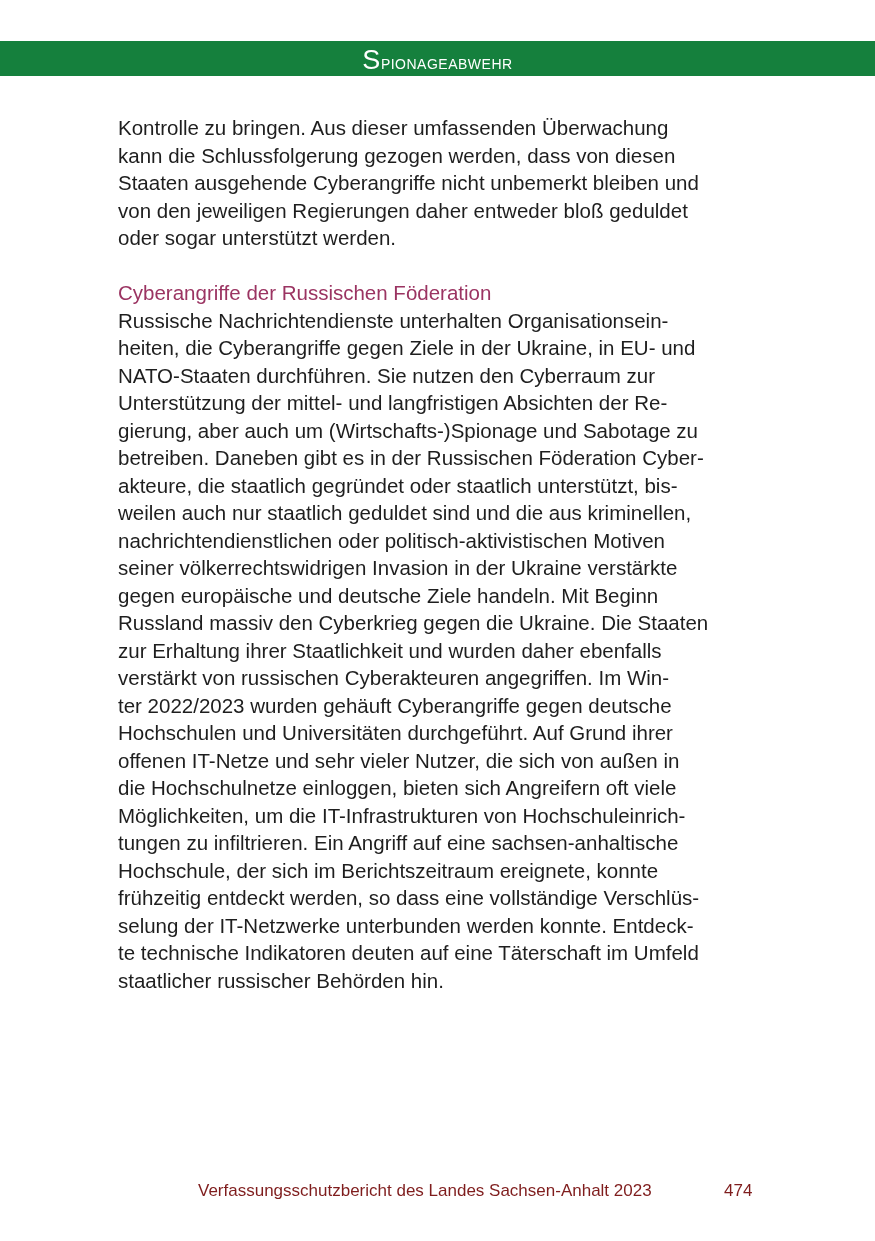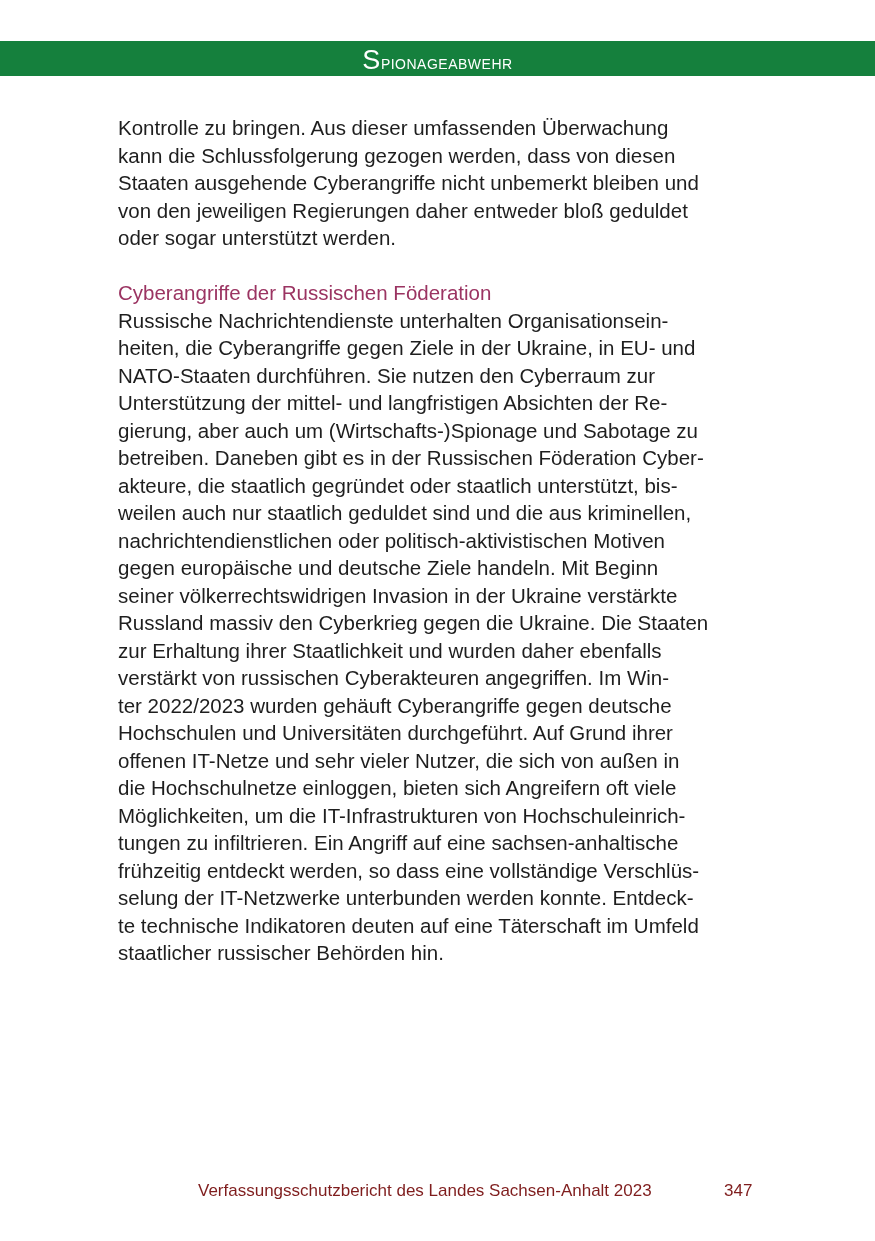--- a/index.html
+++ b/index.html
@@ -37,32 +37,33 @@
   <div>
     <span class="line">Russische Nachrichtendienste unterhalten Organisationsein-</span>
     <span class="line">heiten, die Cyberangriffe gegen Ziele in der Ukraine, in EU- und</span>
     <span class="line">NATO-Staaten durchführen. Sie nutzen den Cyberraum zur</span>
     <span class="line">Unterstützung der mittel- und langfristigen Absichten der Re-</span>
     <span class="line">gierung, aber auch um (Wirtschafts-)Spionage und Sabotage zu</span>
     <span class="line">betreiben. Daneben gibt es in der Russischen Föderation Cyber-</span>
     <span class="line">akteure, die staatlich gegründet oder staatlich unterstützt, bis-</span>
     <span class="line">weilen auch nur staatlich geduldet sind und die aus kriminellen,</span>
     <span class="line">nachrichtendienstlichen oder politisch-aktivistischen Motiven</span>
+    <span class="line">seiner völkerrechtswidrigen Invasion in der Ukraine verstärkte</span>
     <span class="line">gegen europäische und deutsche Ziele handeln. Mit Beginn</span>
-    <span class="line">seiner völkerrechtswidrigen Invasion in der Ukraine verstärkte</span>
     <span class="line">Russland massiv den Cyberkrieg gegen die Ukraine. Die Staaten</span>
     <span class="line">zur Erhaltung ihrer Staatlichkeit und wurden daher ebenfalls</span>
     <span class="line">verstärkt von russischen Cyberakteuren angegriffen. Im Win-</span>
     <span class="line">ter 2022/2023 wurden gehäuft Cyberangriffe gegen deutsche</span>
     <span class="line">Hochschulen und Universitäten durchgeführt. Auf Grund ihrer</span>
     <span class="line">offenen IT-Netze und sehr vieler Nutzer, die sich von außen in</span>
     <span class="line">die Hochschulnetze einloggen, bieten sich Angreifern oft viele</span>
     <span class="line">Möglichkeiten, um die IT-Infrastrukturen von Hochschuleinrich-</span>
     <span class="line">tungen zu infiltrieren. Ein Angriff auf eine sachsen-anhaltische</span>
+    <span class="line">Hochschule, der sich im Berichtszeitraum ereignete, konnte</span>
     <span class="line">frühzeitig entdeckt werden, so dass eine vollständige Verschlüs-</span>
     <span class="line">selung der IT-Netzwerke unterbunden werden konnte. Entdeck-</span>
     <span class="line">te technische Indikatoren deuten auf eine Täterschaft im Umfeld</span>
     <span class="line">staatlicher russischer Behörden hin.</span>
   </div>
 </div>
 
 <div class="footer footer-title">Verfassungsschutzbericht des Landes Sachsen-Anhalt 2023</div>
-<div class="footer footer-page">347</div>
+<div class="footer footer-page">474</div>
 
 </body></html>

